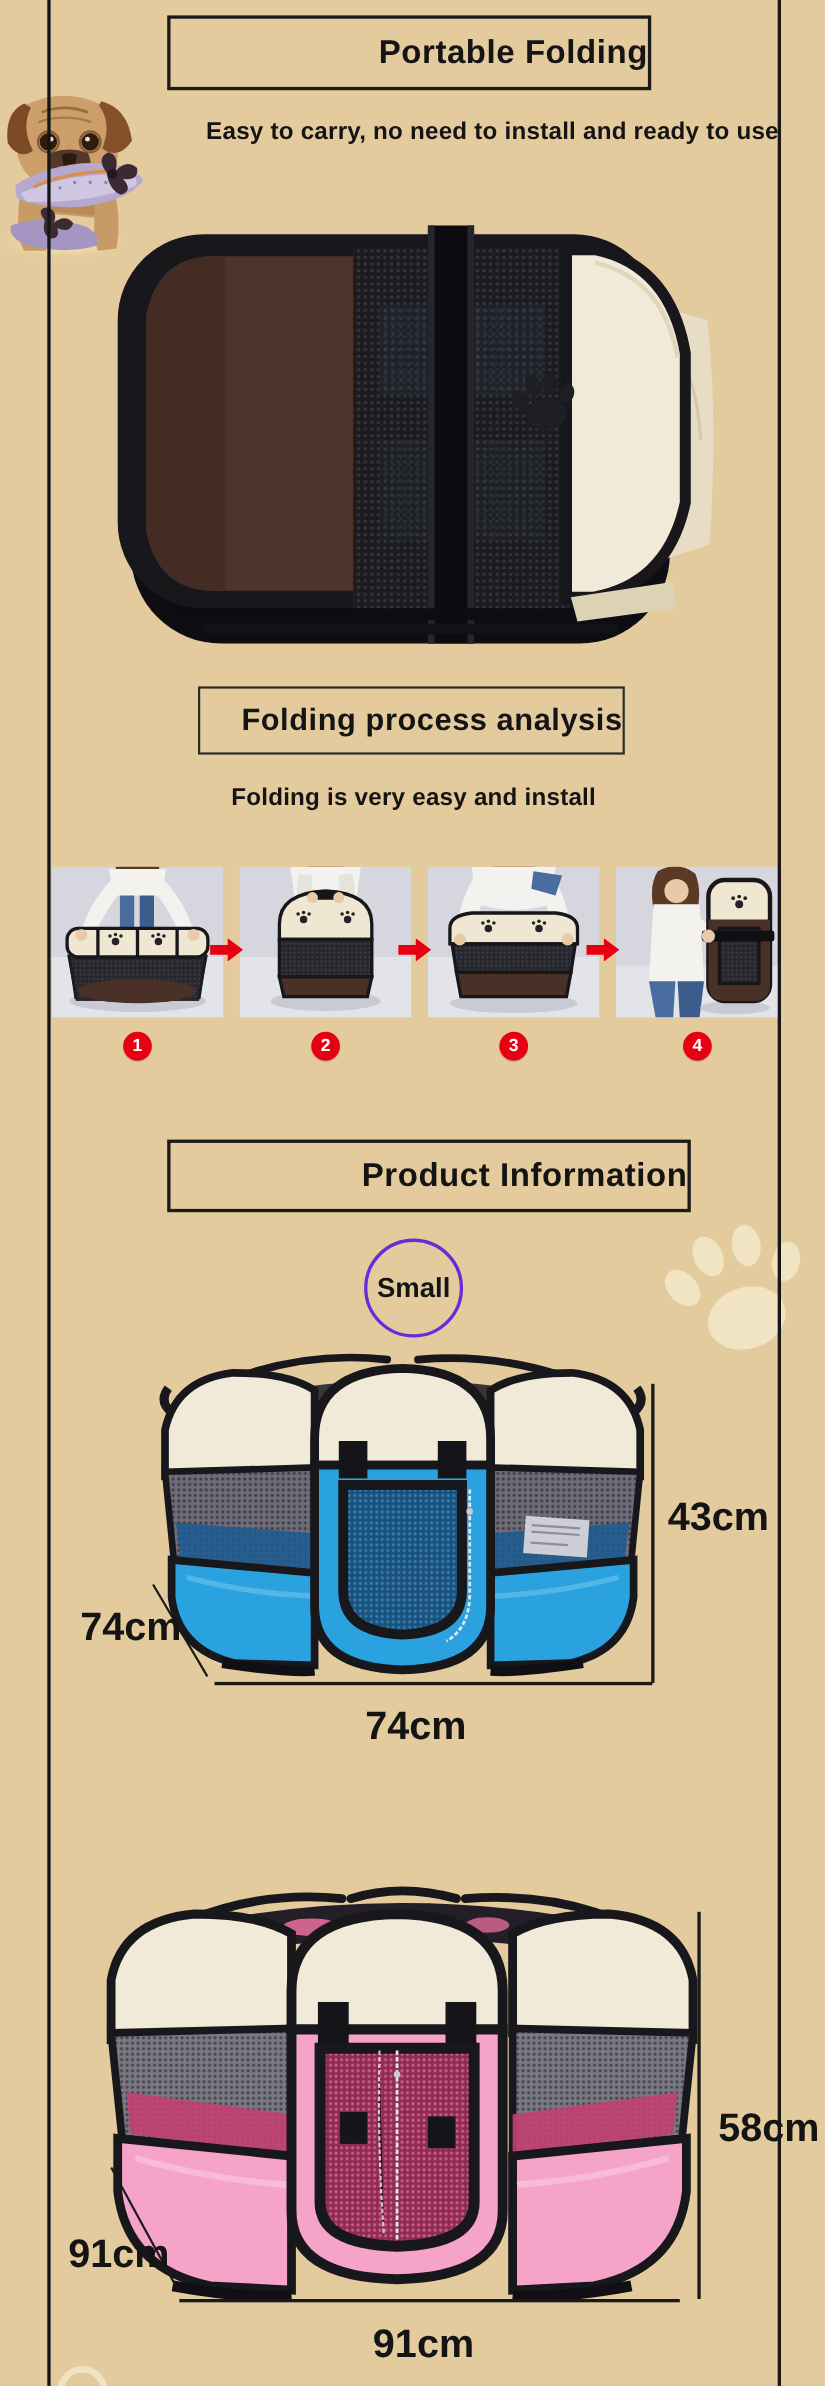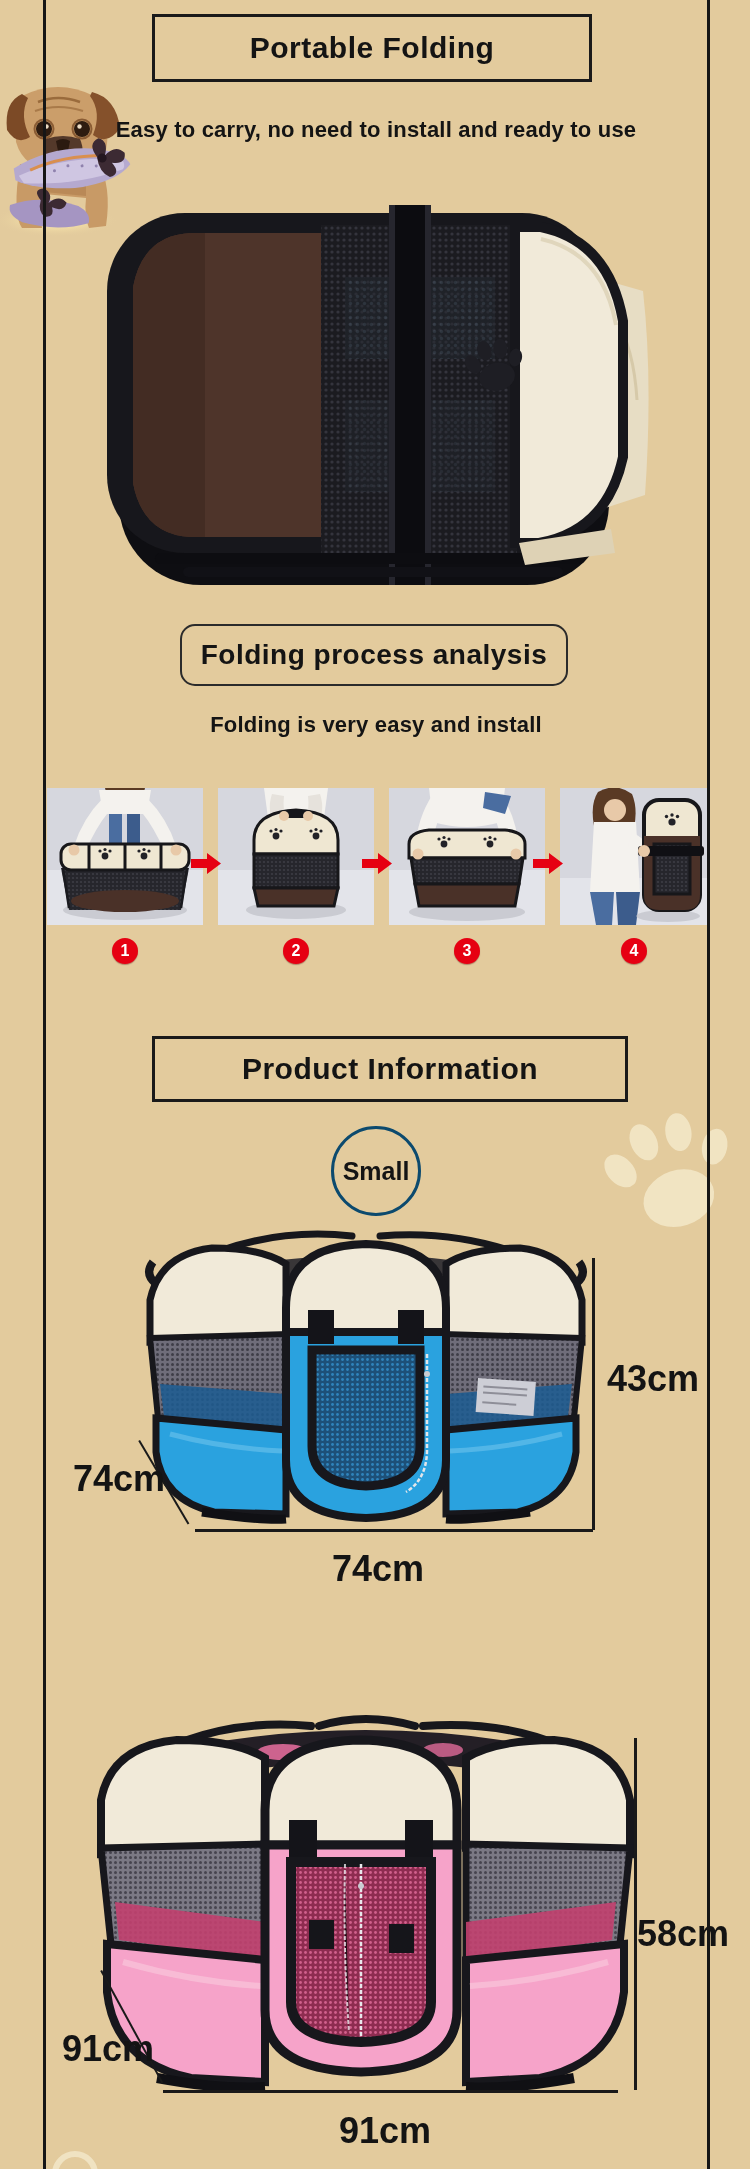--- a/index.html
+++ b/index.html
@@ -4,35 +4,35 @@
 <style>
   html,body{margin:0;padding:0;background:#b8a27c;}
   .page{
     position:relative;width:750px;height:2169px;margin:0 auto;
     background:#e3cb9d;overflow:hidden;
     font-family:"Liberation Sans","DejaVu Sans",sans-serif;color:#141414;
   }
   .abs{position:absolute;}
   .vline{position:absolute;top:0;width:3px;height:2169px;background:#161616;z-index:30;}
   .title-box{
-    position:absolute;display:flex;align-items:center;justify-content:center;
+    position:absolute;display:flex;align-items:center;justify-content:flex-end;
     border:3px solid #1a1a1a;box-sizing:border-box;z-index:5;
   }
-  .title-box.thin{border-width:2px;border-color:#2b2b2b;border-radius:15px;}
+  .title-box.thin{border-width:2px;border-color:#2b2b2b;}
   .h-title{font-size:30px;font-weight:600;letter-spacing:0.5px;white-space:nowrap;}
   .tagline{
     position:absolute;left:44px;width:664px;text-align:center;
     font-size:22px;font-weight:600;letter-spacing:0.2px;z-index:5;
   }
   .dim-label{position:absolute;font-size:36px;font-weight:600;white-space:nowrap;z-index:6;}
   .dim-line-h{position:absolute;height:3px;background:#1a1a1a;z-index:6;}
   .dim-line-v{position:absolute;width:3px;background:#1a1a1a;z-index:6;}
   .dim-line-d{position:absolute;height:2px;background:#1a1a1a;transform-origin:0 0;z-index:6;}
   .size-badge{
-    position:absolute;border:3px solid #0c4a6e;border-radius:50%;
+    position:absolute;border:3px solid #6d28d9;border-radius:50%;
     display:flex;align-items:center;justify-content:center;box-sizing:border-box;
     background:transparent;z-index:6;
   }
   .size-badge span{font-weight:600;}
   .step-photo{position:absolute;z-index:4;}
   .step-num{
     position:absolute;width:26px;height:26px;border-radius:50%;background:#e60012;
     color:#ffffff;display:flex;align-items:center;justify-content:center;
     font-size:16px;font-weight:bold;z-index:6;box-shadow:0 1px 1px rgba(80,0,0,.35);
   }
@@ -41,21 +41,21 @@
 </style>
 </head>
 <body>
 
 <div class="page">
 
   <div class="title-box" style="left:152px;top:14px;width:440px;height:68px;">
     <span class="h-title">Portable Folding</span>
   </div>
 
-  <div class="tagline" style="top:117px;">Easy to carry, no need to install and ready to use</div>
+  <div class="tagline" style="top:106px;text-align:right;">Easy to carry, no need to install and ready to use</div>
 
   <div class="abs" style="left:-8px;top:66px;z-index:3;">
     <svg width="190" height="172" viewBox="0 0 190 172">
       <defs>
         <radialGradient id="glow" cx="50%" cy="50%" r="50%">
           <stop offset="0%" stop-color="#fff2c2" stop-opacity="0.95"></stop>
           <stop offset="55%" stop-color="#f5e1a8" stop-opacity="0.55"></stop>
           <stop offset="100%" stop-color="#e3cb9d" stop-opacity="0"></stop>
         </radialGradient>
       </defs>
@@ -403,21 +403,21 @@
       <path d="M198,152 L338,152 L338,292 Q338,330 268,332 Q198,330 198,292 Z" fill="url(#meshDoorM)" stroke="#17171c" stroke-width="10"></path>
       <rect x="216" y="210" width="25" height="29" fill="#15151a"></rect>
       <rect x="296" y="214" width="25" height="29" fill="#15151a"></rect>
       <path d="M268,154 L268,328" stroke="#e8e8ec" stroke-width="2.5" stroke-dasharray="4 2"></path>
       <path d="M252,154 Q250,240 256,322" stroke="#e8e8ec" stroke-width="2" stroke-dasharray="4 2" opacity="0.8"></path>
       <circle cx="268" cy="176" r="3" fill="#caccd2"></circle>
     </svg>
   </div>
 
   <div class="dim-line-v" style="left:634px;top:1738px;height:352px;"></div>
-  <div class="dim-label" style="left:637px;top:1913px;">58cm</div>
+  <div class="dim-label" style="left:637px;top:1913px;padding-left:16px;">58cm</div>
 
   <div class="dim-line-d" style="left:102px;top:1970px;width:128px;transform:rotate(61.4deg);"></div>
   <div class="dim-label" style="left:62px;top:2028px;">91cm</div>
 
   <div class="dim-line-h" style="left:163px;top:2090px;width:455px;"></div>
   <div class="dim-label" style="left:335px;top:2110px;width:100px;text-align:center;">91cm</div>
 
   <div class="abs" style="left:52px;top:2151px;width:46px;height:46px;border:6px solid #f0e3c2;border-radius:50%;box-sizing:border-box;z-index:4;"></div>
 
   <div class="vline" style="left:43px;"></div>

